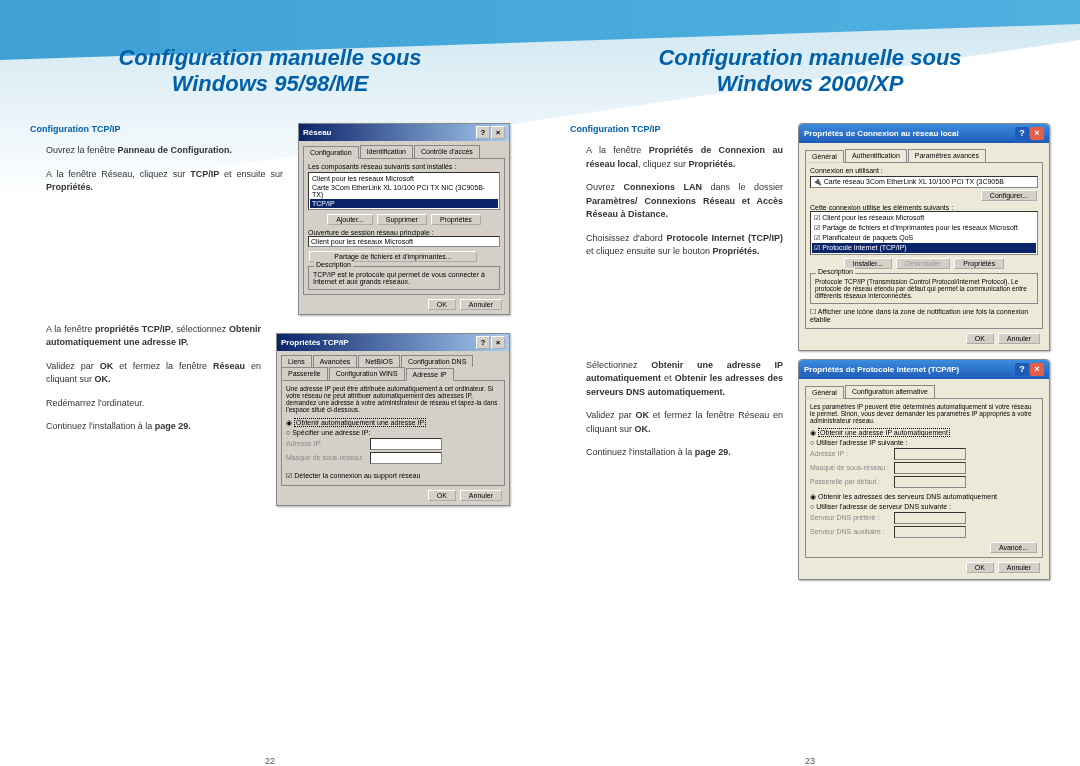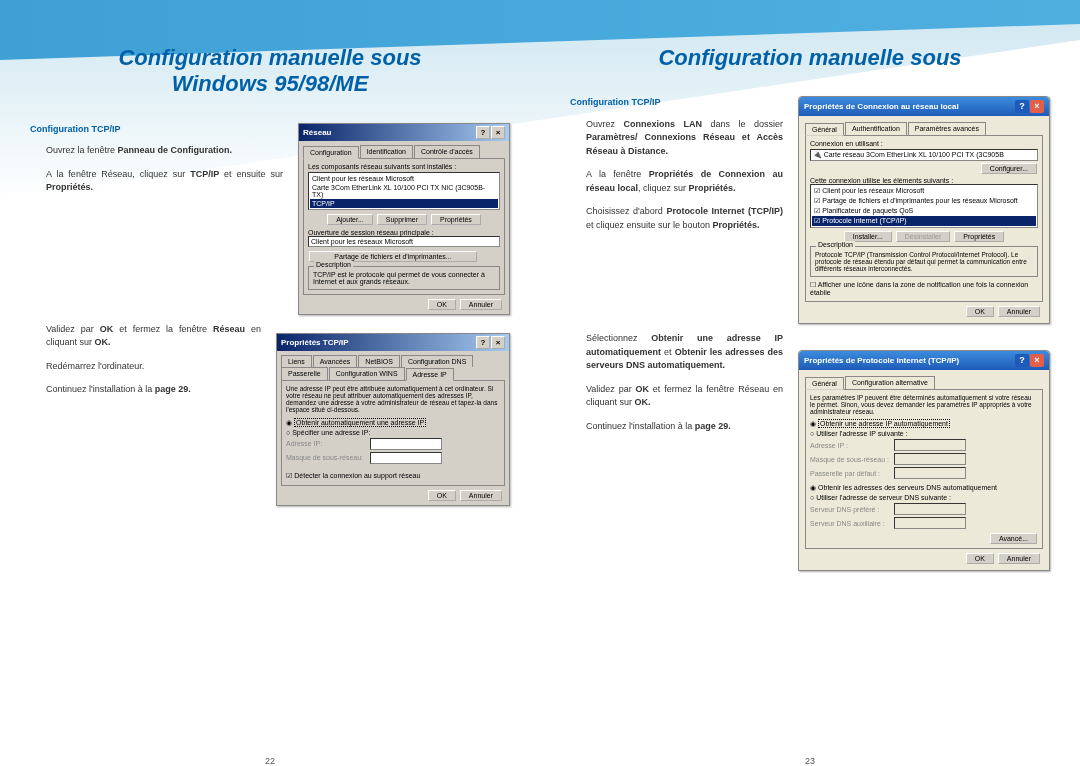--- a/index.html
+++ b/index.html
@@ -236,21 +236,21 @@
   .page-num {
     position: absolute;
     bottom: 0;
     font-size: 9px;
     color: #555;
   }
   .page-num.left { left: 50%; transform: translateX(-50%); }
   .ss1 { width: 210px; }
   .ss2 { width: 232px; margin-top: 10px; }
   .ss3 { width: 250px; }
-  .ss4 { width: 250px; margin-top: 18px;}
+  .ss4 { width: 250px; margin-top: 0;}
   .winctrls { display: flex; gap: 1px; }
 </style>
 </head>
 <body>
 
 <div class="bg-diagonal"></div>
 <div class="bg-diagonal2"></div>
 
 <div class="page-container">
 
@@ -306,20 +306,21 @@
           <div class="ss-btnrow">
             <span class="ss-btn">OK</span>
             <span class="ss-btn">Annuler</span>
           </div>
         </div>
       </div>
     </div>
 
     <div class="content-row" style="margin-top:8px;">
       <div class="text-col">
+        <p><span>A la fenêtre </span><b>propriétés TCP/IP</b><span>, sélectionnez </span><b>Obtenir automatiquement une adresse IP.</b></p>
         <p><span>Validez par </span><b>OK</b><span> et fermez la fenêtre </span><b>Réseau</b><span> en cliquant sur </span><b>OK.</b></p>
         <p>Redémarrez l'ordinateur.</p>
         <p><span>Continuez l'installation à la </span><b>page 29.</b></p>
       </div>
 
       <div class="screenshot ss2">
         <div class="ss-titlebar">
           <span>Propriétés TCP/IP</span>
           <span class="winctrls">
             <span class="ss-close">?</span>
@@ -359,27 +360,28 @@
         </div>
       </div>
     </div>
 
     <div class="page-num left">22</div>
   </div>
 
   <div class="page">
     <div class="page-title">
       <span>Configuration manuelle sous</span><br>
+      <span>Windows 2000/XP</span>
     </div>
 
     <div class="content-row">
       <div class="text-col">
         <div class="subhead">Configuration TCP/IP</div>
+        <p><span>A la fenêtre </span><b>Propriétés de Connexion au réseau local</b><span>, cliquez sur </span><b>Propriétés.</b></p>
         <p><span>Ouvrez </span><b>Connexions LAN</b><span> dans le dossier </span><b>Paramètres/ Connexions Réseau et Accès Réseau à Distance.</b></p>
-        <p><span>A la fenêtre </span><b>Propriétés de Connexion au réseau local</b><span>, cliquez sur </span><b>Propriétés.</b></p>
         <p><span>Choisissez d'abord </span><b>Protocole Internet (TCP/IP)</b><span> et cliquez ensuite sur le bouton </span><b>Propriétés.</b></p>
       </div>
 
       <div class="screenshot ss3" style="border-radius:4px 4px 0 0;">
         <div class="ss-titlebar-xp">
           <span>Propriétés de Connexion au réseau local</span>
           <span class="winctrls">
             <span class="ss-close-xp" style="background:#1e5bb8;">?</span>
             <span class="ss-close-xp">×</span>
           </span>

